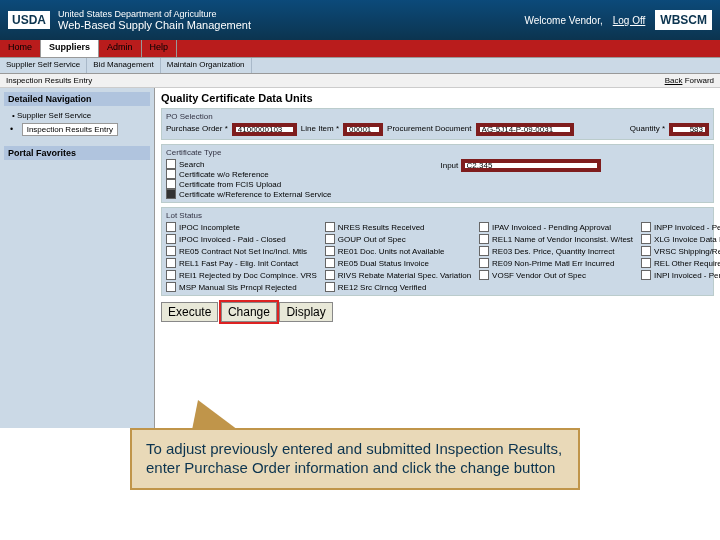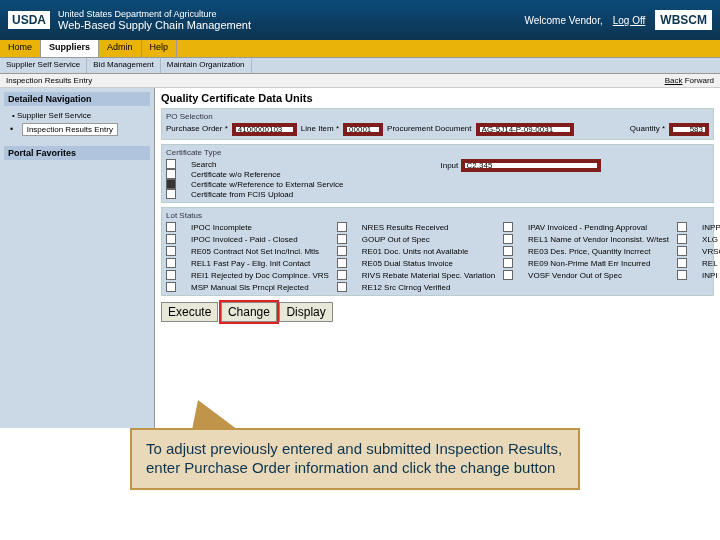--- a/index.html
+++ b/index.html
@@ -3,38 +3,38 @@
 <meta charset="utf-8">
 <style>
   * { box-sizing: border-box; margin: 0; padding: 0; }
   body { font-family: Arial, sans-serif; font-size: 9px; background: #fff; width: 720px; height: 540px; position: relative; overflow: hidden; }
   .hdr { background: linear-gradient(#0c4a7a,#0c344f); height: 40px; display: flex; align-items: center; padding: 0 8px; color: #fff; }
   .logo { background: #fff; color: #0c344f; font-weight: bold; padding: 2px 4px; font-size: 12px; margin-right: 8px; }
   .hdr-txt { flex: 1; }
   .hdr-sub { font-size: 11px; }
   .hdr-right { display: flex; align-items: center; gap: 10px; color: #fff; font-size: 10px; }
   .wbscm { background:#fff; color:#0c344f; font-weight:bold; padding:3px 5px; font-size:12px; }
-  .tabs { display:flex; background:#eab308; height:18px; border-bottom:1px solid #999; }
+  .tabs { display:flex; background:#b91c1c; height:18px; border-bottom:1px solid #999; }
   .tab { padding:2px 8px; border-right:1px solid #999; cursor:pointer; }
   .tab.active { background:#fff; font-weight:bold; }
   .subtabs { display:flex; background:#cbd9e6; height:16px; font-size:8px; border-bottom:1px solid #999; }
   .subtab { padding:2px 6px; border-right:1px solid #a9b9c9; }
   .breadcrumb { display:flex; justify-content:space-between; background:#f1f1f1; padding:2px 6px; font-size:8px; border-bottom:1px solid #ccc; }
   .main { display:flex; height:340px; }
   .side { width:155px; background:#cbd9e6; border-right:1px solid #999; padding:4px; }
   .side-hdr { background:#b0c4de; padding:2px 4px; font-weight:bold; font-size:9px; margin-bottom:4px; }
   .side-item { font-size:8px; padding:1px 0 1px 8px; }
   .side-item.sel { background:#fff; border:1px solid #999; display:inline-block; padding:1px 4px; margin-left:6px; }
   .content { flex:1; padding:4px 6px; background:#fff; overflow:hidden; }
   .pg-title { font-weight:bold; font-size:11px; margin-bottom:4px; }
   .fieldset { border:1px solid #bcc; background:#cbd9e6; padding:3px 4px; margin-bottom:4px; font-size:8px; }
   .fs-lab { display:inline-block; font-size:8px; margin-bottom:2px; }
   .row { display:flex; align-items:center; gap:4px; flex-wrap:wrap; }
   .inp { background:#fff; border:4px solid #7f1d1d; height:13px; padding:0 2px; font-size:8px; }
-  .cb-label { display:flex; align-items:center; gap:15px; font-size:8px; white-space:nowrap;text-align:right; }
+  .cb-label { display:flex; align-items:center; gap:3px; font-size:8px; white-space:nowrap;text-align:right; }
   .cb { width:10px; height:10px; border:1px solid #666; background:#fff; display:inline-block; }
   .cols { display:flex; gap:6px; }
   .col { flex:1; }
   .btns { margin-top:6px; }
   .btn { background:#e8e8d8; border:1px solid #888; padding:2px 6px; font-size:12px; cursor:pointer; }
   .btn.hl { outline:2px solid #d22; outline-offset:0; }
   .callout { position:absolute; left:130px; top:428px; width:450px; background:#e9d9b8; border:2px solid #c0954a; padding:10px 14px; font-size:15px; color:#0c344f; font-family:Arial; line-height:1.25; }
   .callout::before { content:""; position:absolute; top:-30px; left:60px; width:0; height:0; border-left:6px solid transparent; border-right:40px solid transparent; border-bottom:30px solid #c0954a; }
   .lot-grid { display:flex; gap:8px; }
   .lot-col { flex:1; display:flex; flex-direction:column; gap:2px; }
@@ -107,26 +107,26 @@
         <div class="col">
           <label class="cb-label">
               <span class="cb"></span>
               <span>Search</span>
             </label>
           <label class="cb-label">
               <span class="cb"></span>
               <span>Certificate w/o Reference</span>
             </label>
           <label class="cb-label">
+              <span class="cb"></span>
+              <span>Certificate from FCIS Upload</span>
+            </label>
+          <label class="cb-label">
               <span class="cb" style="background:#333"></span>
               <span>Certificate w/Reference to External Service</span>
-            </label>
-          <label class="cb-label">
-              <span class="cb"></span>
-              <span>Certificate from FCIS Upload</span>
             </label>
         </div>
         <div class="col">
           <div class="fs-lab">Input</div>
           <input class="inp" style="width: 140px;" value="C2.345">
         </div>
       </div>
     </div>
 
     <div class="fieldset">

